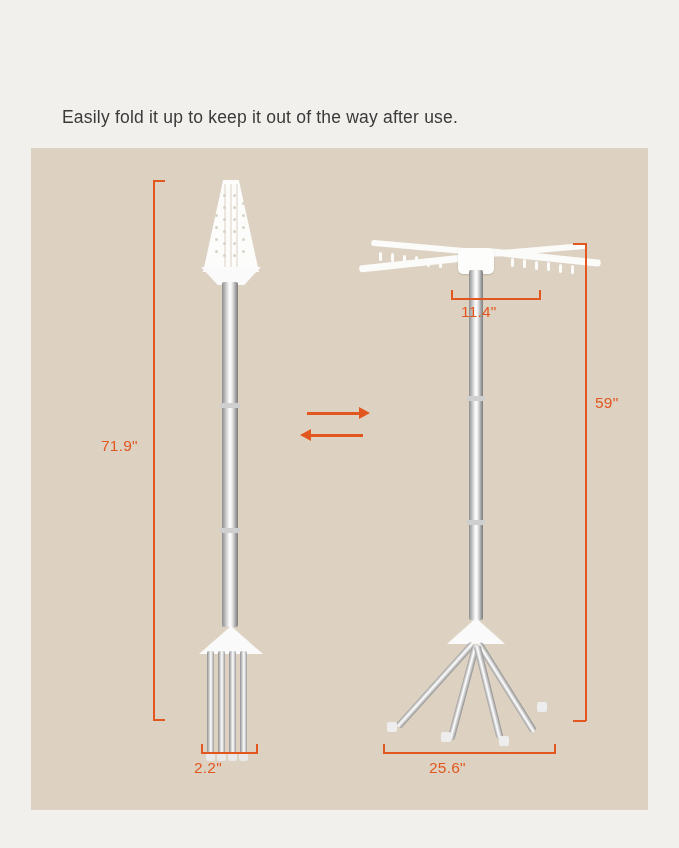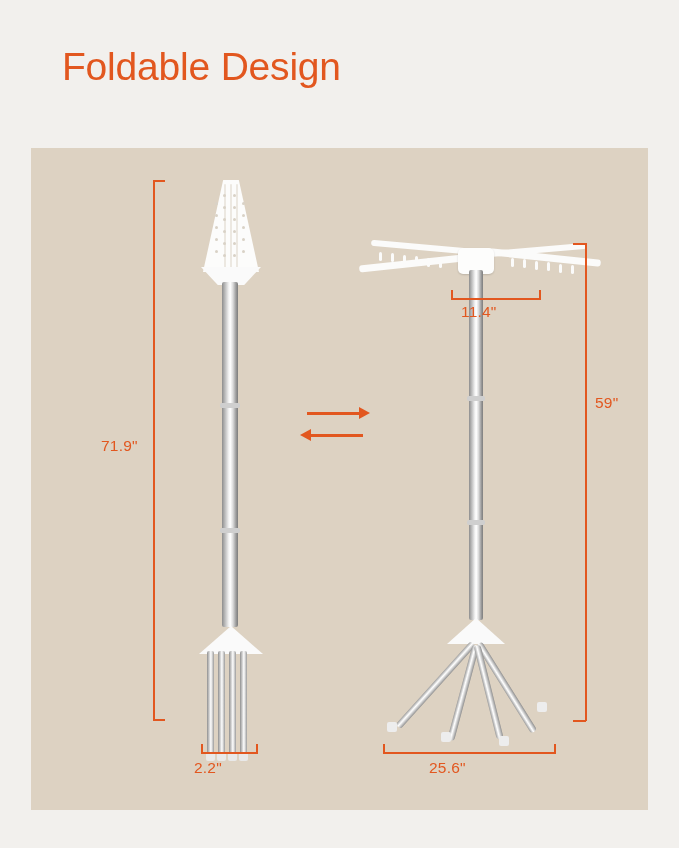--- a/index.html
+++ b/index.html
@@ -201,21 +201,21 @@
     font-size: 15.5px;
     white-space: nowrap;
     letter-spacing: 0.2px;
   }
 </style>
 </head>
 <body>
 
 <div class="page">
 
-  <div class="headline">Foldable Design</div>
+  <div class="subhead">Easily fold it up to keep it out of the way after use.</div>
 
   <div class="photo">
 
     <div id="folded-unit">
 
       <div class="f-top-shell"></div>
 
       <div class="f-top-rib" style="left:193px;top:36px;width:2px;height:86px;"></div>
       <div class="f-top-rib" style="left:199px;top:36px;width:2px;height:86px;"></div>
       <div class="f-top-rib" style="left:205px;top:36px;width:2px;height:86px;"></div>

